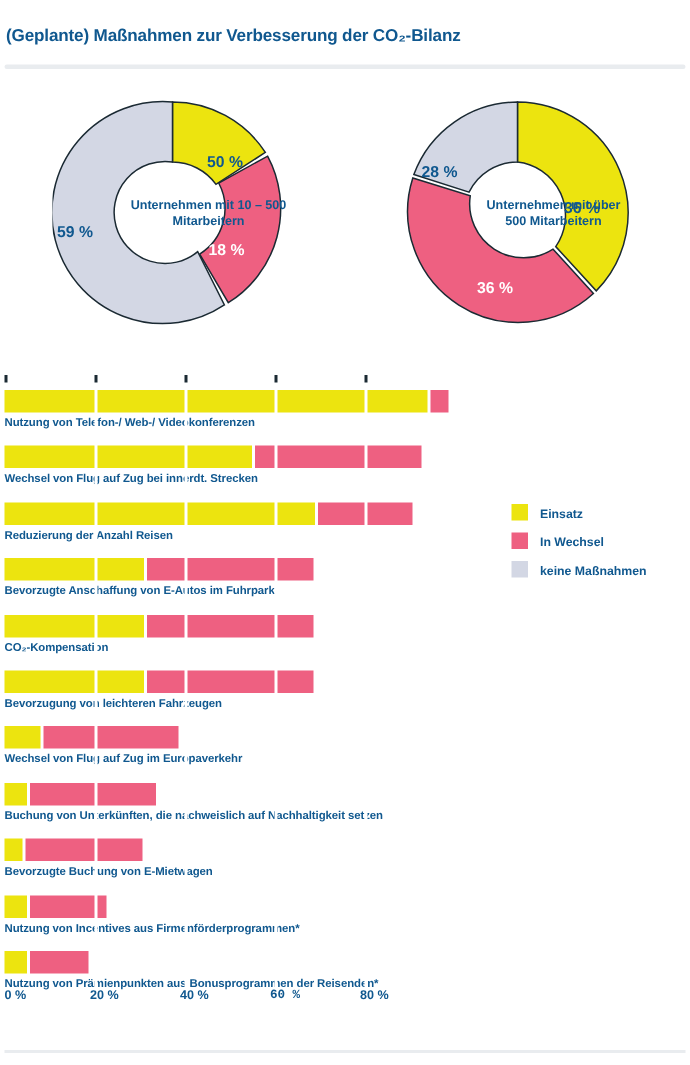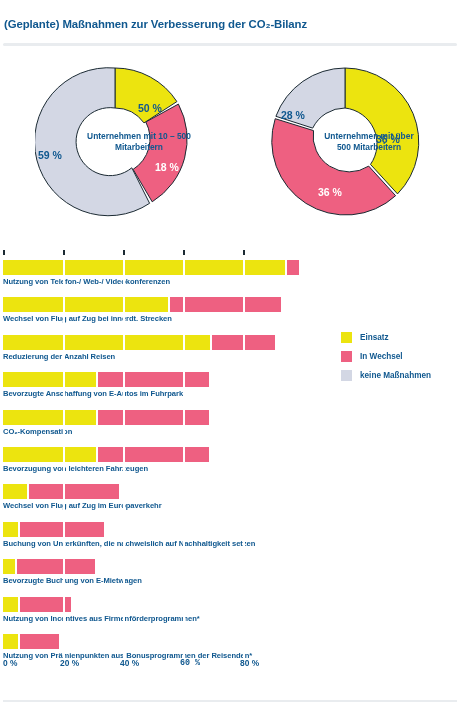--- a/index.html
+++ b/index.html
@@ -178,21 +178,21 @@
 
   
   #legend {
     position: absolute;
     left: 313px;
     top: 78px;
     width: 140px;
   }
   .legend-item {
     display: flex;
-    align-items: center;
+    align-items: flex-end;
     height: 19px;
     padding-left: 28px;
   }
   .legend-swatch {
     width: 11px;
     height: 11px;
     margin-right: 8px;
     flex: 0 0 auto;
   }
   .legend-text {
@@ -227,21 +227,21 @@
       <svg class="donut-svg" viewBox="0 0 160 160">
 
         <path fill="#ece40f" stroke="#1b2a33" stroke-width="1" d="M 80 6 A 74 74 0 0 1 141.9 39.6 L 109.0 60.9 A 36 36 0 0 0 80 46 Z"></path>
 
         <path fill="#ee6081" stroke="#1b2a33" stroke-width="1" d="M 143.4 42.1 A 74 74 0 0 1 117.2 139.8 L 98.1 107.4 A 36 36 0 0 0 110.8 60.0 Z"></path>
 
         <path fill="#d3d7e4" stroke="#1b2a33" stroke-width="1" d="M 114.6 141.3 A 74 74 0 1 1 80 6 L 80 46 A 34 34 0 1 0 96.8 105.8 Z"></path>
       </svg>
       <div class="donut-center-label">Unternehmen mit 10 – 500 Mitarbeitern</div>
       <span class="slice-value on-yellow" style="left:103px; top:40px;">50 %</span>
-      <span class="slice-value on-pink" style="left:104px; top:99px;margin-left:16px;">18 %</span>
+      <span class="slice-value on-pink" style="left:104px; top:99px;">18 %</span>
       <span class="slice-value on-gray" style="left:3px; top:87px;">59 %</span>
     </div>
   </div>
 
   <div class="donut-block" id="donut-block-large">
     <div class="donut-wrap">
       <svg class="donut-svg" viewBox="0 0 160 160">
 
         <path fill="#ece40f" stroke="#1b2a33" stroke-width="1" d="M 80 6 A 74 74 0 0 1 132.5 131.9 L 105.5 102.4 A 36 36 0 0 0 80 46 Z"></path>
 

